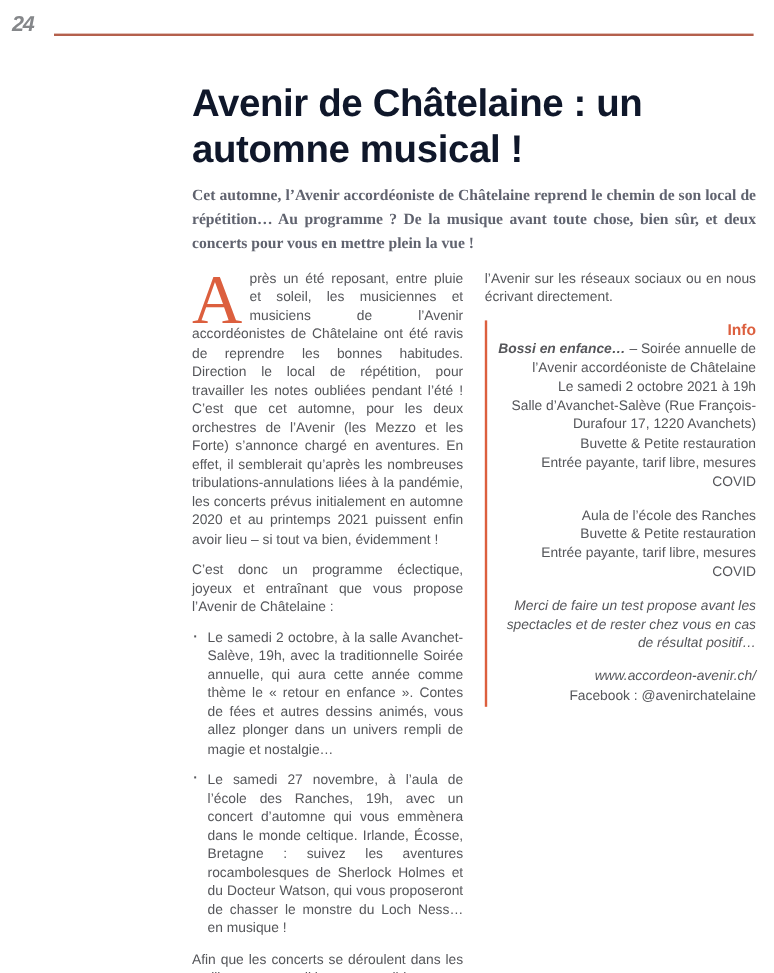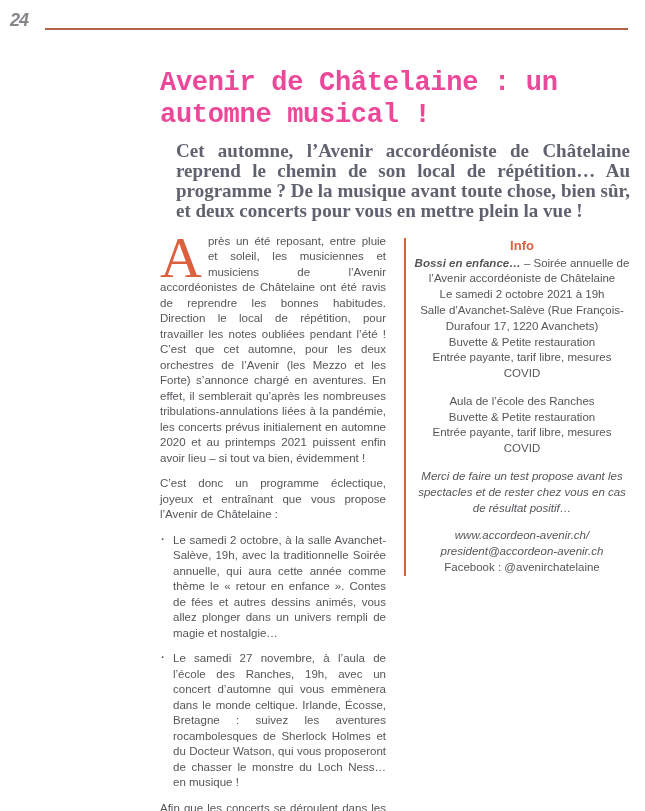--- a/index.html
+++ b/index.html
@@ -11,43 +11,43 @@
     position:absolute;left:10px;top:10px;
     font-style:italic;font-size:18px;font-weight:bold;color:#85878a;
     letter-spacing:-1px;
   }
   .top-rule{
     position:absolute;left:45px;top:28px;width:583px;height:2px;
     background:#b4604c;
   }
   .content{position:absolute;left:160px;top:68px;width:470px;}
   h1.title{
-    margin:0;color:#ec4899;font-size:27px;line-height:1.18;
-    font-weight:bold;letter-spacing:-0.3px;font-family:Liberation Mono, monospace;
+    margin:0;color:#0f172a;font-size:32px;line-height:1.18;
+    font-weight:bold;letter-spacing:-0.3px;
   }
   .lead{
-    margin:9px 0 0 16px;font-family:"Liberation Serif",serif;font-weight:bold;
-    font-size:19px;line-height:20px;color:#60636f;text-align:justify;
+    margin:9px 0 0 0;font-family:"Liberation Serif",serif;font-weight:bold;
+    font-size:13px;line-height:20px;color:#60636f;text-align:justify;
   }
   .columns{display:flex;gap:18px;margin-top:13px;}
   .col{width:226px;font-size:11.5px;line-height:15.5px;text-align:justify;}
   .col p{margin:0 0 10px 0;}
   .dropcap{
     float:left;font-family:"Liberation Serif",serif;color:#dc5f3e;
     font-size:58px;line-height:44px;padding:2px 6px 0 0;
   }
   ul.events{list-style:none;margin:0 0 10px 0;padding:0;}
   ul.events li{position:relative;padding-left:13px;margin:0 0 10px 0;}
   ul.events li::before{
     content:"·";position:absolute;left:1px;top:-1px;font-weight:bold;color:#55565a;
   }
   .signature{text-align:right;margin:12px 0 10px 0;line-height:15.5px;}
   .info-box{
     border-left:2px solid #dc5f3e;padding-left:8px;margin-top:4px;
-    text-align:center;line-height:15.8px;
+    text-align:right;line-height:15.8px;
   }
   .info-heading{color:#dc5f3e;font-weight:bold;font-size:13px;margin:0 0 2px 0;}
   .info-event{margin:0 0 12px 0;}
   .event-title{font-weight:bold;font-style:italic;}
   .info-note{font-style:italic;margin:0 0 12px 0;}
   .info-links div{line-height:15.8px;}
   .italic-link{font-style:italic;}
 </style>
 </head>
 <body>
@@ -67,20 +67,21 @@
       <p><span class="dropcap">A</span><span>près un été reposant, entre pluie et soleil, les musiciennes et musiciens de l’Avenir accordéonistes de Châtelaine ont été ravis de reprendre les bonnes habitudes. Direction le local de répétition, pour travailler les notes oubliées pendant l’été ! C’est que cet automne, pour les deux orchestres de l’Avenir (les Mezzo et les Forte) s’annonce chargé en aventures. En effet, il semblerait qu’après les nombreuses tribulations-annulations liées à la pandémie, les concerts prévus initialement en automne 2020 et au printemps 2021 puissent enfin avoir lieu – si tout va bien, évidemment !</span></p>
       <p>C’est donc un programme éclectique, joyeux et entraînant que vous propose l’Avenir de Châtelaine :</p>
       <ul class="events">
         <li>Le samedi 2 octobre, à la salle Avanchet-Salève, 19h, avec la traditionnelle Soirée annuelle, qui aura cette année comme thème le « retour en enfance ». Contes de fées et autres dessins animés, vous allez plonger dans un univers rempli de magie et nostalgie…</li>
         <li>Le samedi 27 novembre, à l’aula de l’école des Ranches, 19h, avec un concert d’automne qui vous emmènera dans le monde celtique. Irlande, Écosse, Bretagne : suivez les aventures rocambolesques de Sherlock Holmes et du Docteur Watson, qui vous proposeront de chasser le monstre du Loch Ness… en musique !</li>
       </ul>
       <p>Afin que les concerts se déroulent dans les meilleures conditions possibles, un protocole sanitaire est à l’étude. Vous en saurez plus en suivant</p>
     </div>
 
     <div class="col">
+      <p>l’Avenir sur les réseaux sociaux ou en nous écrivant directement.</p>
 
 
       <div class="info-box">
         <div class="info-heading">Info</div>
 
         <div class="info-event">
           <div><span class="event-title">Bossi en enfance…</span><span> – Soirée annuelle de l’Avenir accordéoniste de Châtelaine</span></div>
           <div>Le samedi 2 octobre 2021 à 19h</div>
           <div>Salle d’Avanchet-Salève (Rue François-Durafour 17, 1220 Avanchets)</div>
           <div>Buvette &amp; Petite restauration</div>
@@ -90,20 +91,19 @@
         <div class="info-event">
           <div>Aula de l’école des Ranches</div>
           <div>Buvette &amp; Petite restauration</div>
           <div>Entrée payante, tarif libre, mesures COVID</div>
         </div>
 
         <div class="info-note">Merci de faire un test propose avant les spectacles et de rester chez vous en cas de résultat positif…</div>
 
         <div class="info-links">
           <div class="italic-link">www.accordeon-avenir.ch/</div>
-          <div class="italic-link">president@accordeon-avenir.ch</div>
           <div>Facebook : @avenirchatelaine</div>
         </div>
       </div>
     </div>
 
   </div>
 </div>
 
 </body></html>

